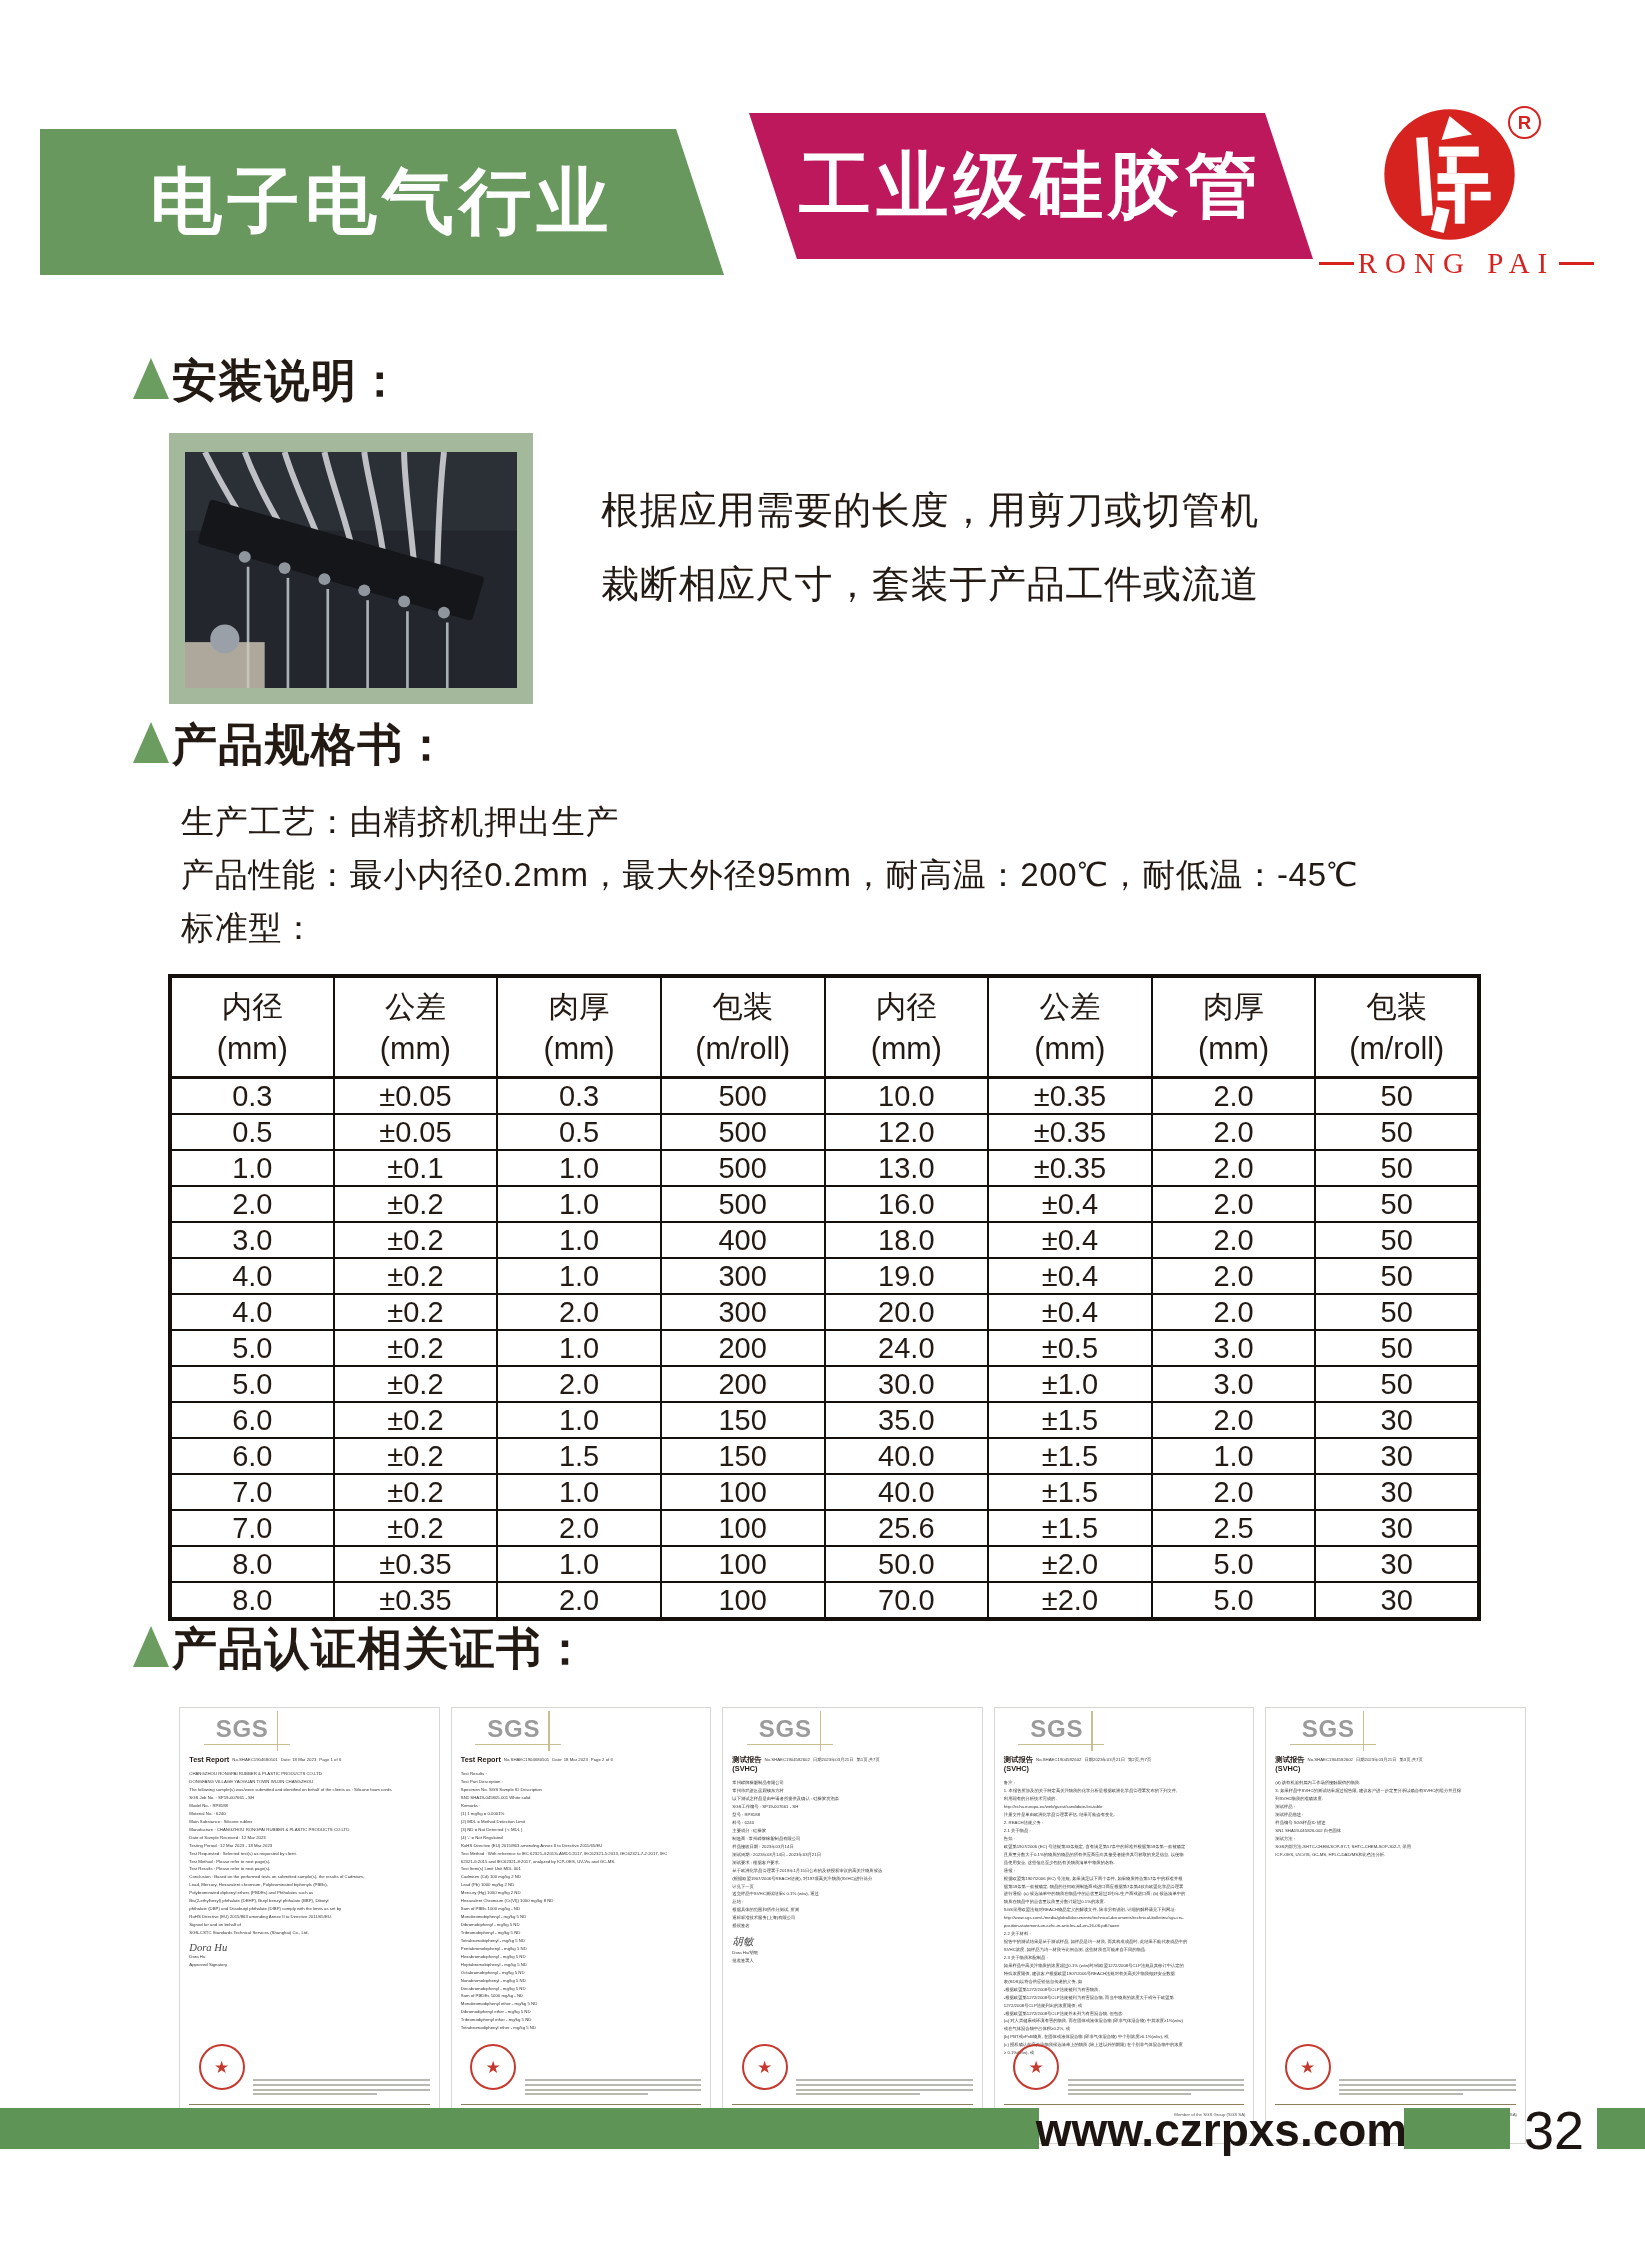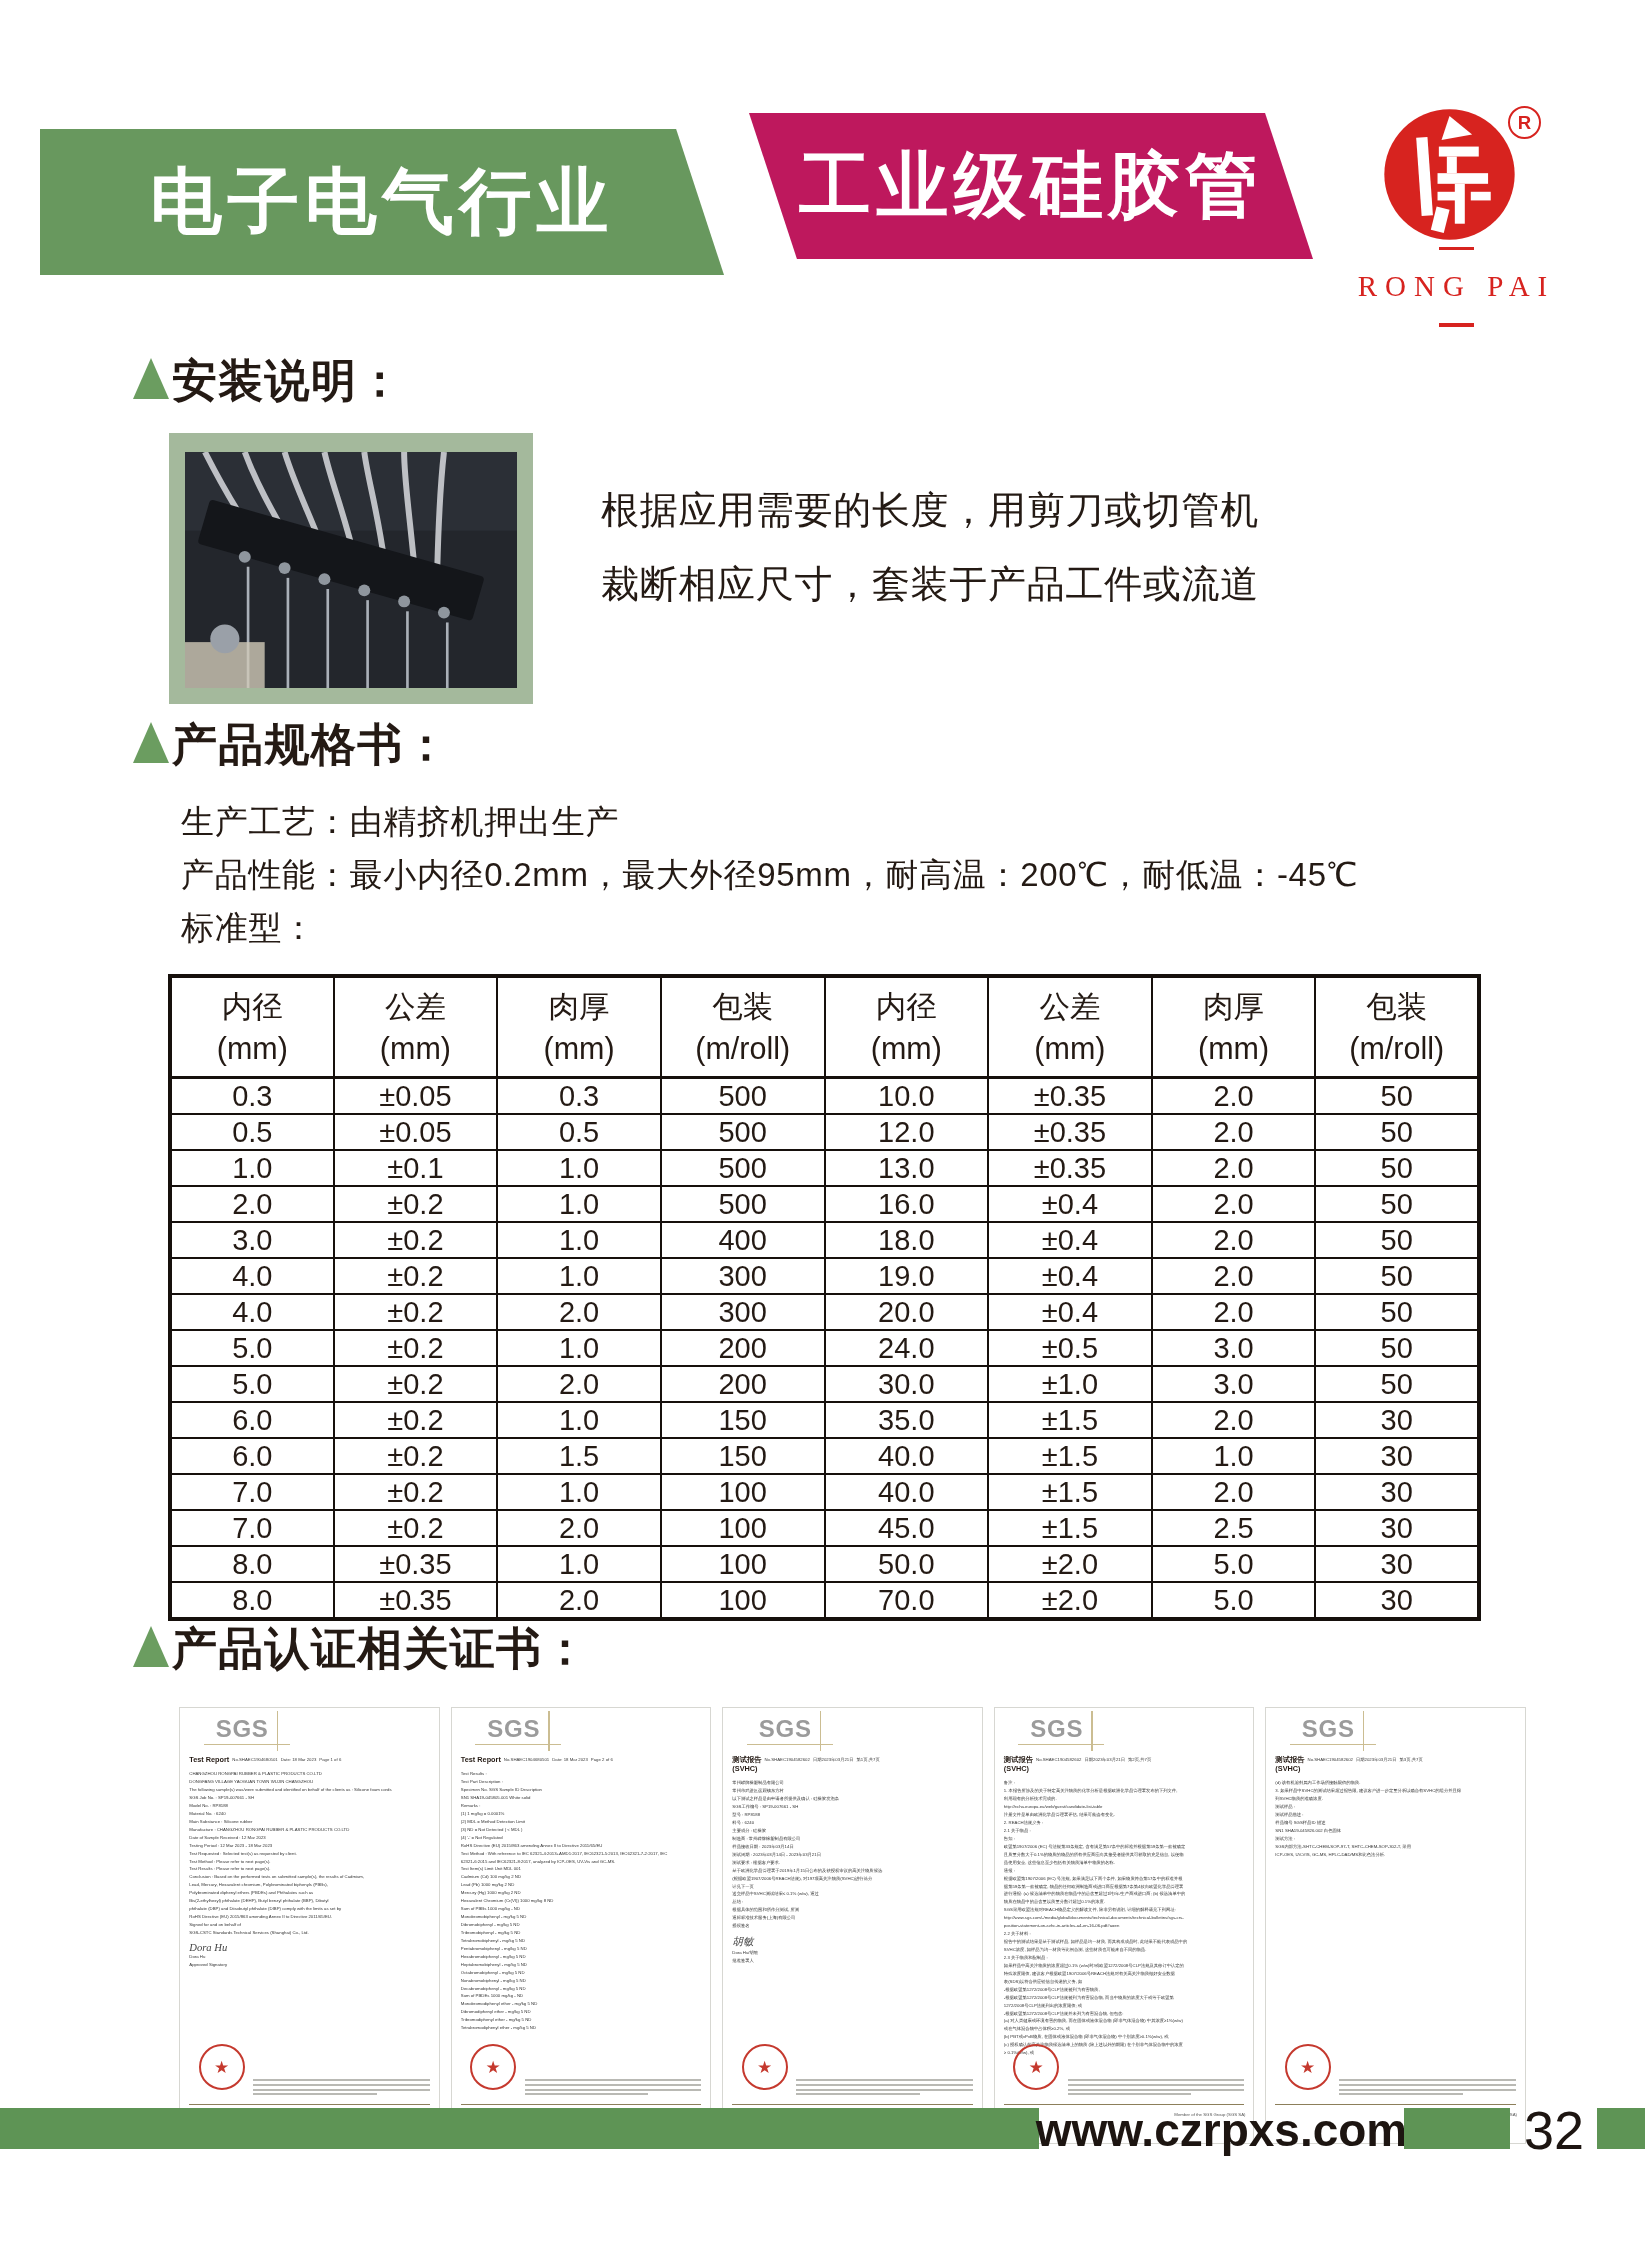--- a/index.html
+++ b/index.html
@@ -23,21 +23,21 @@
   }
   
   .logo-box{position:absolute;left:1317px;top:93px;width:279px;height:226px;}
   .logo-svg{position:absolute;left:66px;top:15.3px;width:133px;height:133px;}
   .logo-reg{
     position:absolute;left:191px;top:13.3px;width:29px;height:29px;border:2.7px solid #d7231f;
     border-radius:50%;color:#d7231f;font-size:18.6px;font-weight:bold;
     display:flex;align-items:center;justify-content:center;
   }
   .logo-brand{
-    position:absolute;left:0;top:154px;width:279px;display:flex;align-items:center;justify-content:center;gap:20px;flex-direction:column;
+    position:absolute;left:0;top:154px;width:279px;display:flex;align-items:center;justify-content:center;gap:4px;
   }
   .logo-brand .dash{width:35px;height:3.3px;background:#d7231f;}
   .logo-brand .brand-text{
     font-family:"Liberation Serif", serif;color:#d7231f;font-size:29px;letter-spacing:8px;white-space:nowrap;
   }
   
   .sec-head{position:absolute;display:flex;align-items:flex-end;gap:3px;}
   .tri{width:0;height:0;border-left:18px solid transparent;border-right:18px solid transparent;border-bottom:41px solid #6b9d60;margin-bottom:4px;}
   .sec-title{font-size:45px;font-weight:bold;letter-spacing:1.3px;line-height:1;white-space:nowrap;}
   
@@ -335,21 +335,21 @@
         <td>40.0</td>
         <td>±1.5</td>
         <td>2.0</td>
         <td>30</td>
       </tr>
       <tr>
         <td>7.0</td>
         <td>±0.2</td>
         <td>2.0</td>
         <td>100</td>
-        <td>45.0</td>
+        <td>25.6</td>
         <td>±1.5</td>
         <td>2.5</td>
         <td>30</td>
       </tr>
       <tr>
         <td>8.0</td>
         <td>±0.35</td>
         <td>1.0</td>
         <td>100</td>
         <td>50.0</td>

